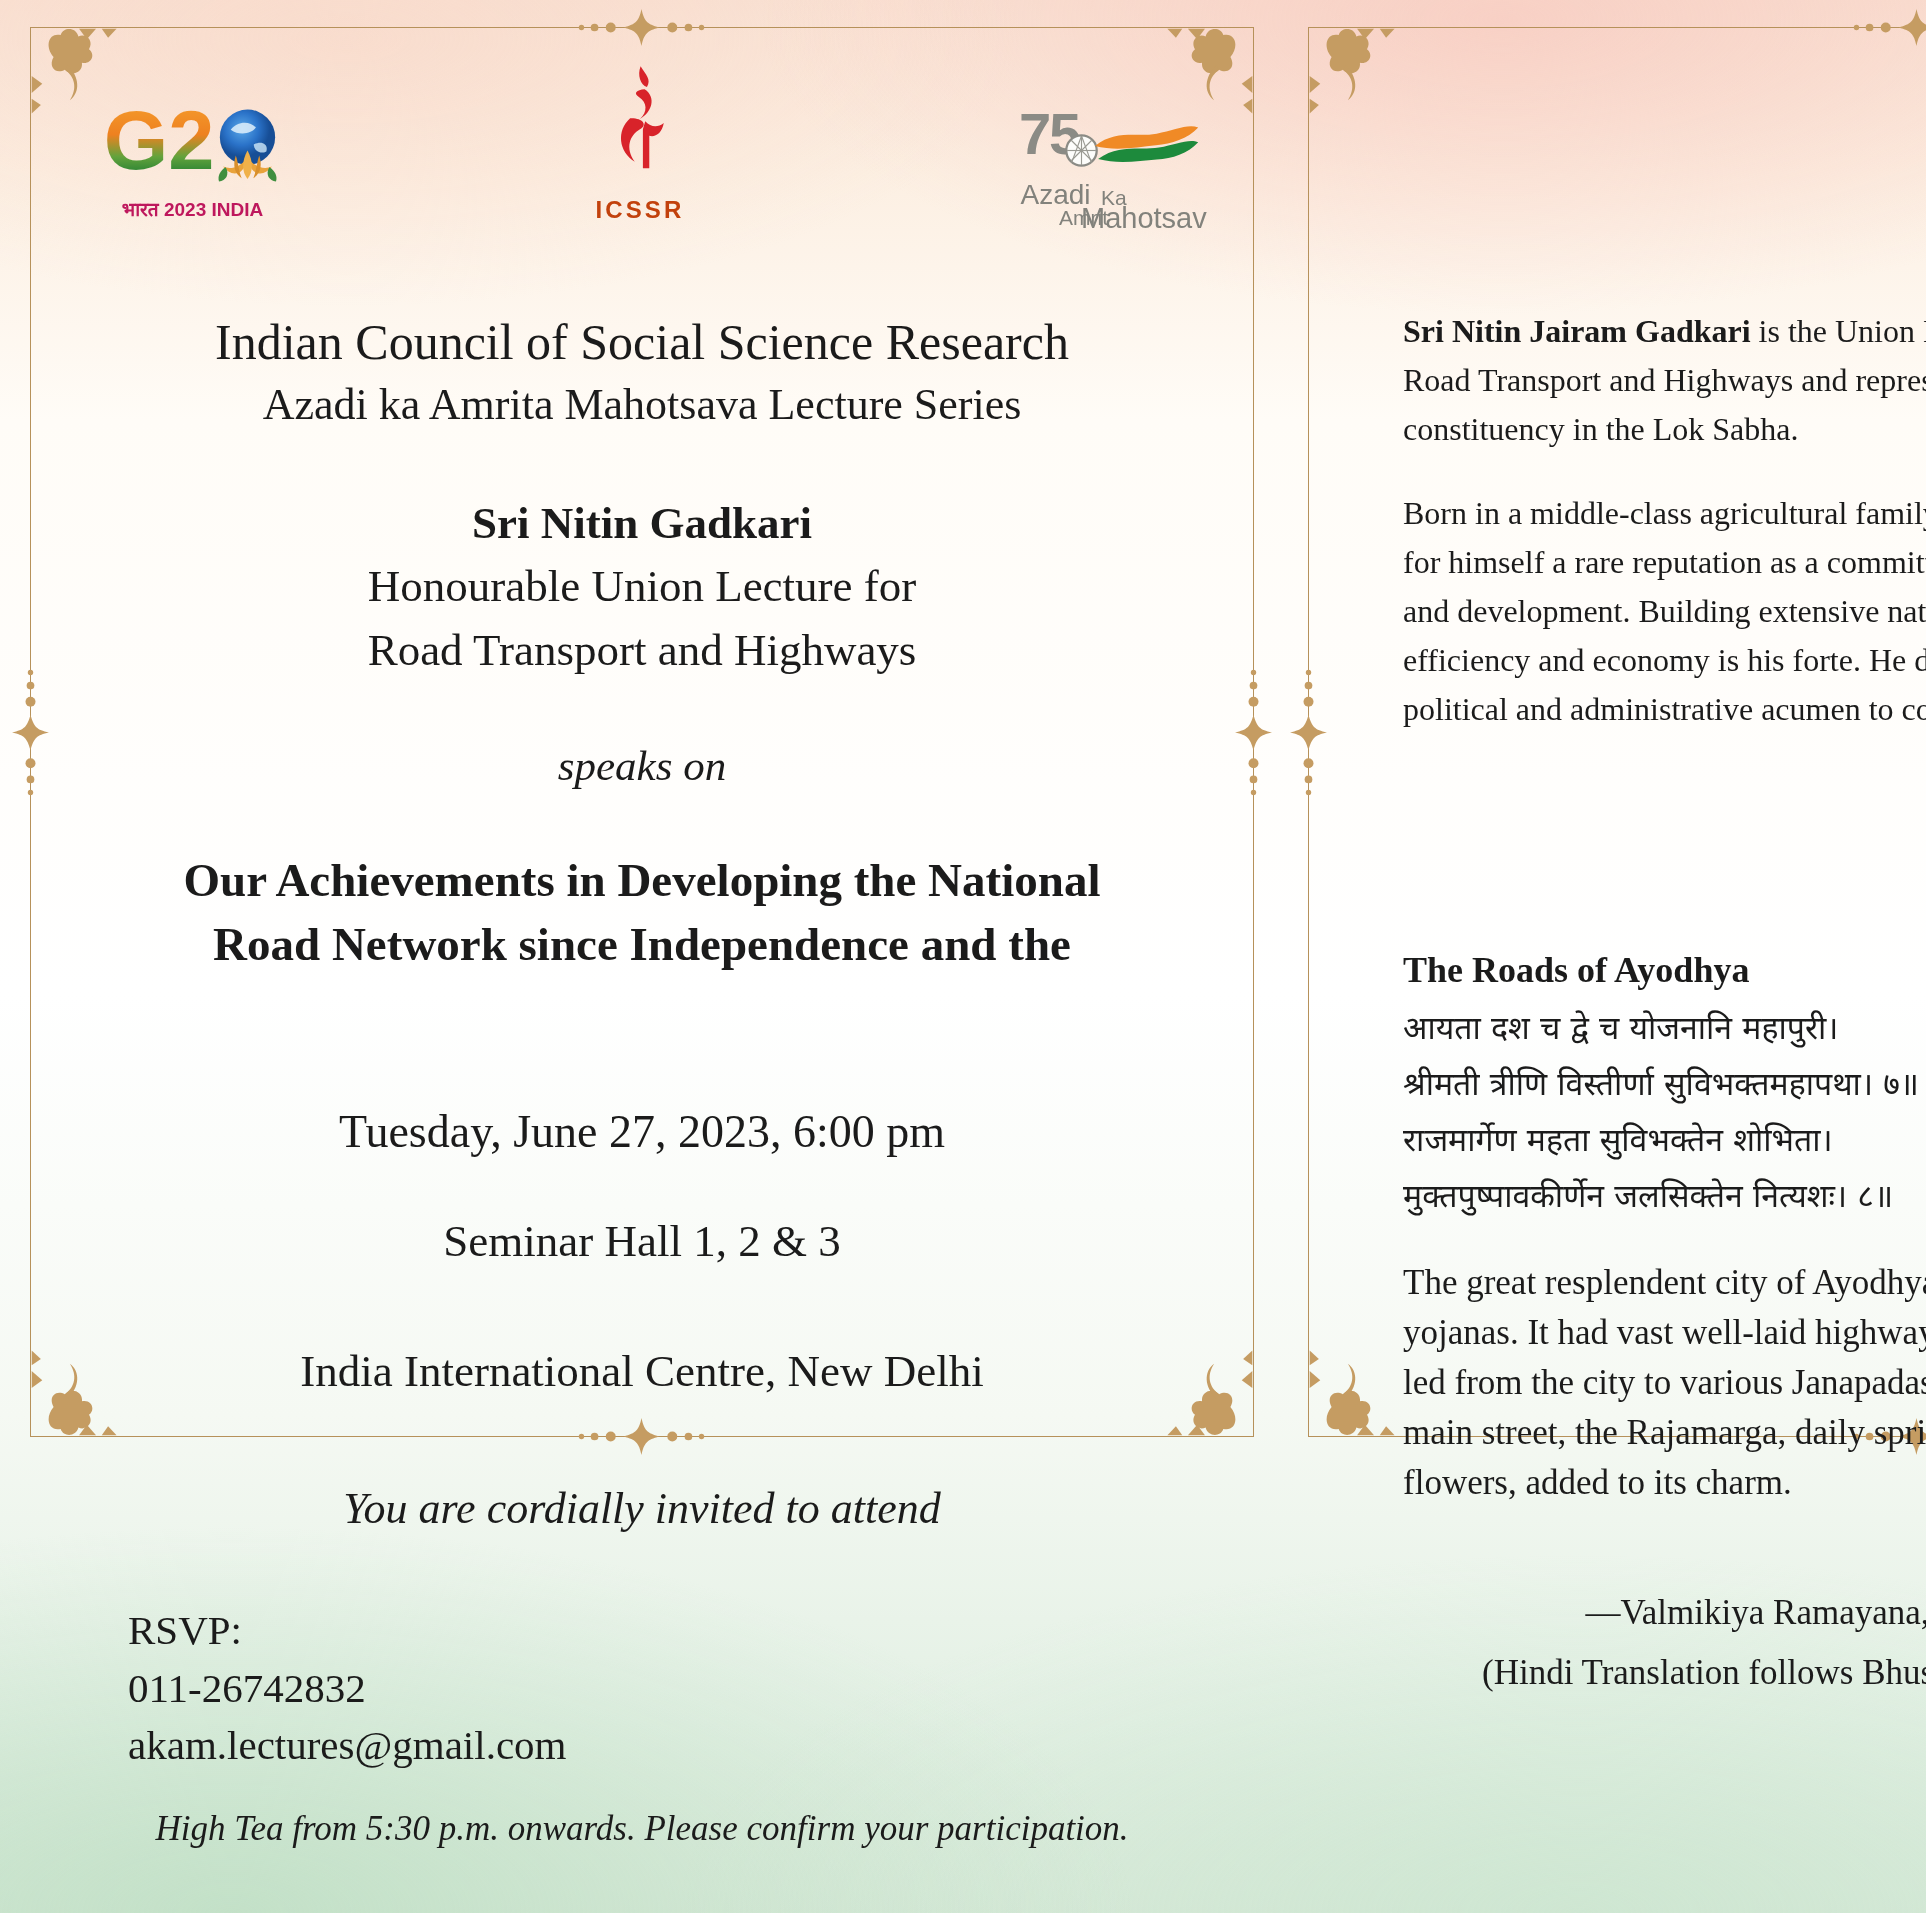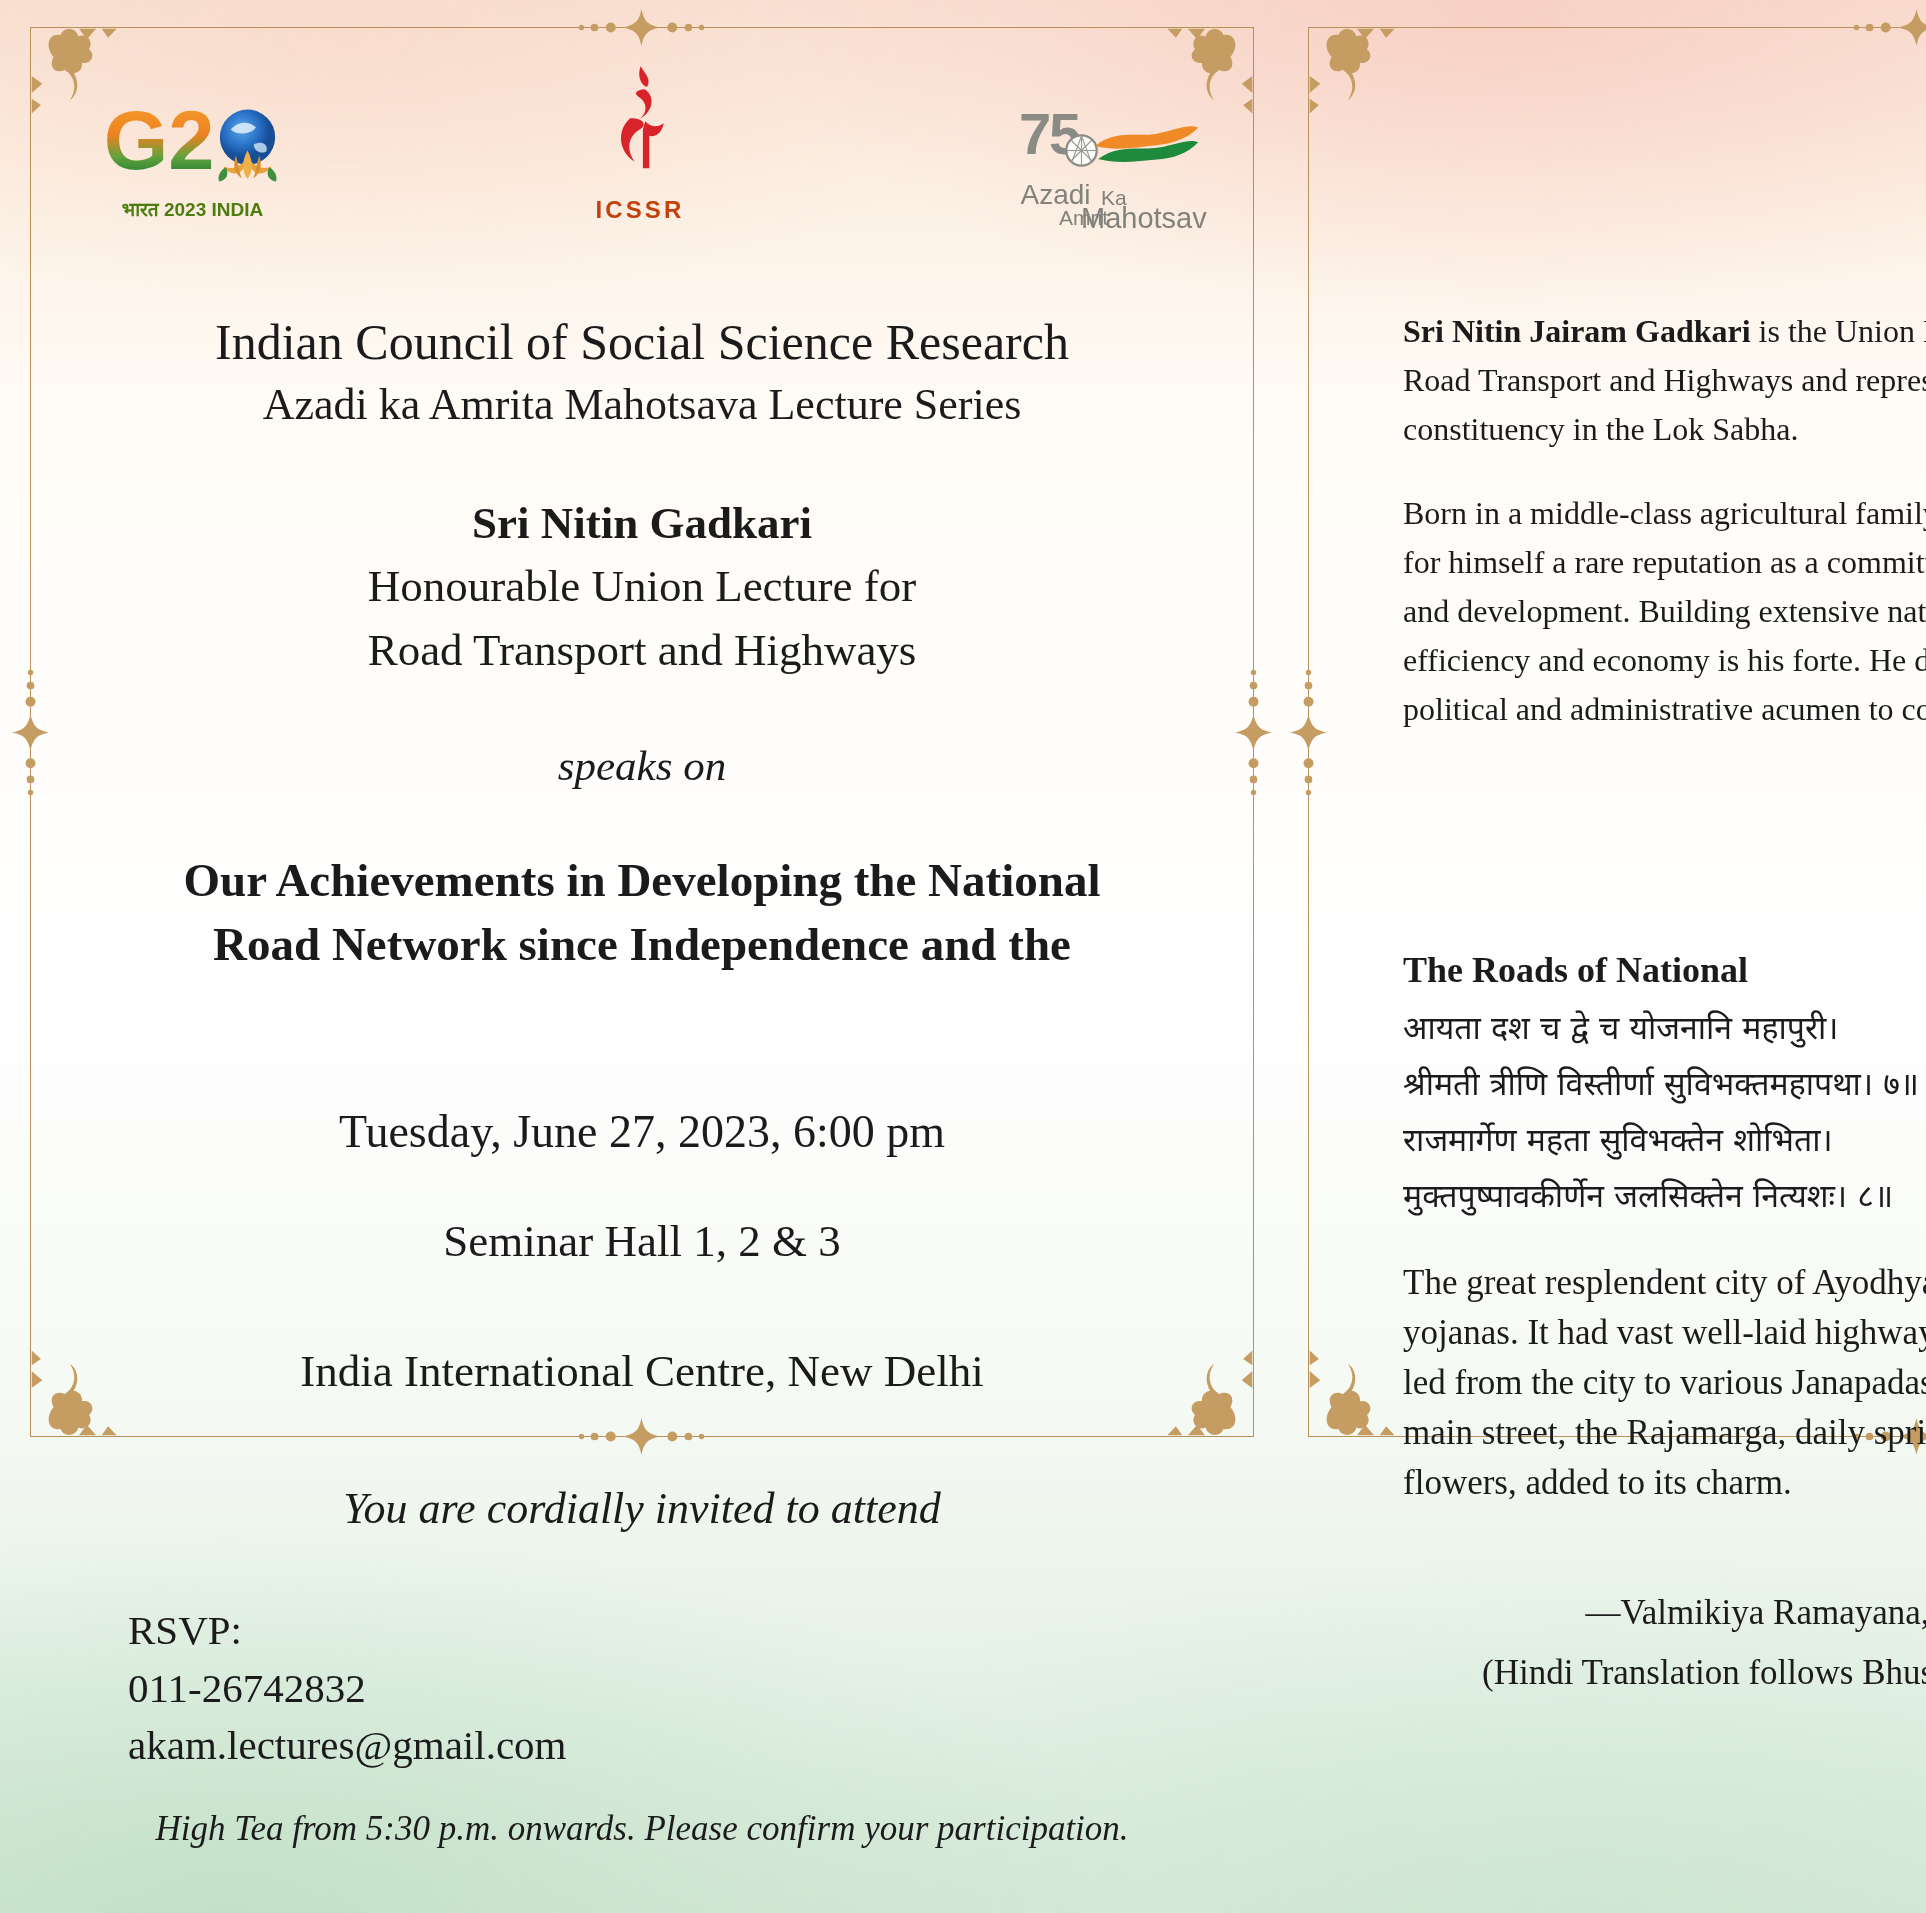--- a/index.html
+++ b/index.html
@@ -60,21 +60,21 @@
   .transl{top:1230px;width:1099px;font-size:35px;line-height:50px;}
   .attr1{top:1560px;width:1099px;text-align:center;font-size:35px;}
   .attr2{top:1620px;width:1099px;text-align:center;font-size:35px;}
   .b{font-weight:bold;}
   
   .g20{left:65px;top:76px;width:193px;text-align:center;}
   .g20row{display:flex;align-items:flex-start;justify-content:center;}
   .g2txt{font-family:"Liberation Sans",sans-serif;font-weight:bold;font-size:83px;line-height:73px;
     background:linear-gradient(180deg,#f49a2c 0%,#ee8120 42%,#63a33c 72%,#1e7c33 100%);
     -webkit-background-clip:text;background-clip:text;color:transparent;}
-  .g20sub{margin-top:3.1px;font-family:"Liberation Sans",sans-serif;font-weight:bold;font-size:19px;color:#4d7c0f;}
+  .g20sub{margin-top:3.1px;font-family:"Liberation Sans",sans-serif;font-weight:bold;font-size:19px;color:#be185d;}
   .icssr{left:559px;top:35px;width:100px;text-align:center;}
   .icssr-txt{margin-top:2.3px;font-family:"Liberation Sans",sans-serif;font-weight:bold;font-size:24px;letter-spacing:3.1px;color:#c2410c;}
   .akam{left:988px;top:72px;width:177px;font-family:"Liberation Sans",sans-serif;color:#82827c;}
   .akam75{position:absolute;left:0;top:0;font-size:58px;font-weight:bold;letter-spacing:-2.3px;color:#8b8b85;}
   .akam-chakra{position:absolute;left:45px;top:33px;}
   .akam-ribbon{position:absolute;left:76px;top:21.6px;}
   .akam-l1{position:absolute;left:1.5px;top:79px;font-size:28px;}
   .akam-l2{position:absolute;left:82px;top:86px;font-size:21px;}
   .akam-l3{position:absolute;left:0px;top:106px;font-size:21px;margin-left:40px;}
   .akam-l4{position:absolute;left:62px;top:102px;font-size:29px;}
@@ -252,21 +252,21 @@
       </div>
     <div class="edge e-left">
         <svg viewBox="0 0 460 100">
           <use href="#edge-orn"></use>
         </svg>
       </div>
 
     <div class="abs rp-txt intro"><span class="b">Sri Nitin Jairam Gadkari</span><span> is the Union Minister for Road Transport and Highways and represents Nagpur constituency in the Lok Sabha.</span></div>
     <div class="abs rp-txt bio">Born in a middle-class agricultural family of Nagpur city, Sri Gadkari has established for himself a rare reputation as a committed practitioner of the politics of progress and development. Building extensive national infra-structure while ensuring quality, efficiency and economy is his forte. He dreams big and has the technological, political and administrative acumen to convert those dreams into reality.</div>
 
-    <div class="abs rp-txt rhead">The Roads of National</div>
+    <div class="abs rp-txt rhead">The Roads of Ayodhya</div>
     <div class="abs rp-txt shloka">
       <div>आयता दश च द्वे च योजनानि महापुरी।</div>
       <div>श्रीमती त्रीणि विस्तीर्णा सुविभक्तमहापथा। ७॥</div>
       <div>राजमार्गेण महता सुविभक्तेन शोभिता।</div>
       <div>मुक्तपुष्पावकीर्णेन जलसिक्तेन नित्यशः। ८॥</div>
     </div>
     <div class="abs rp-txt transl">The great resplendent city of Ayodhya was spread over an expanse of 12 by 3 yojanas. It had vast well-laid highways covered with trees on both sides that led from the city to various Janapadas. Inside the city, a great beautifully laid main street, the Rajamarga, daily sprinkled with water and covered with flowers, added to its charm.</div>
     <div class="abs rp-txt attr1">—Valmikiya Ramayana, Balakanda, Pancham Sarga</div>
     <div class="abs rp-txt attr2">(Hindi Translation follows Bhushana Commentary of Govindaraja)</div>
   </div>

